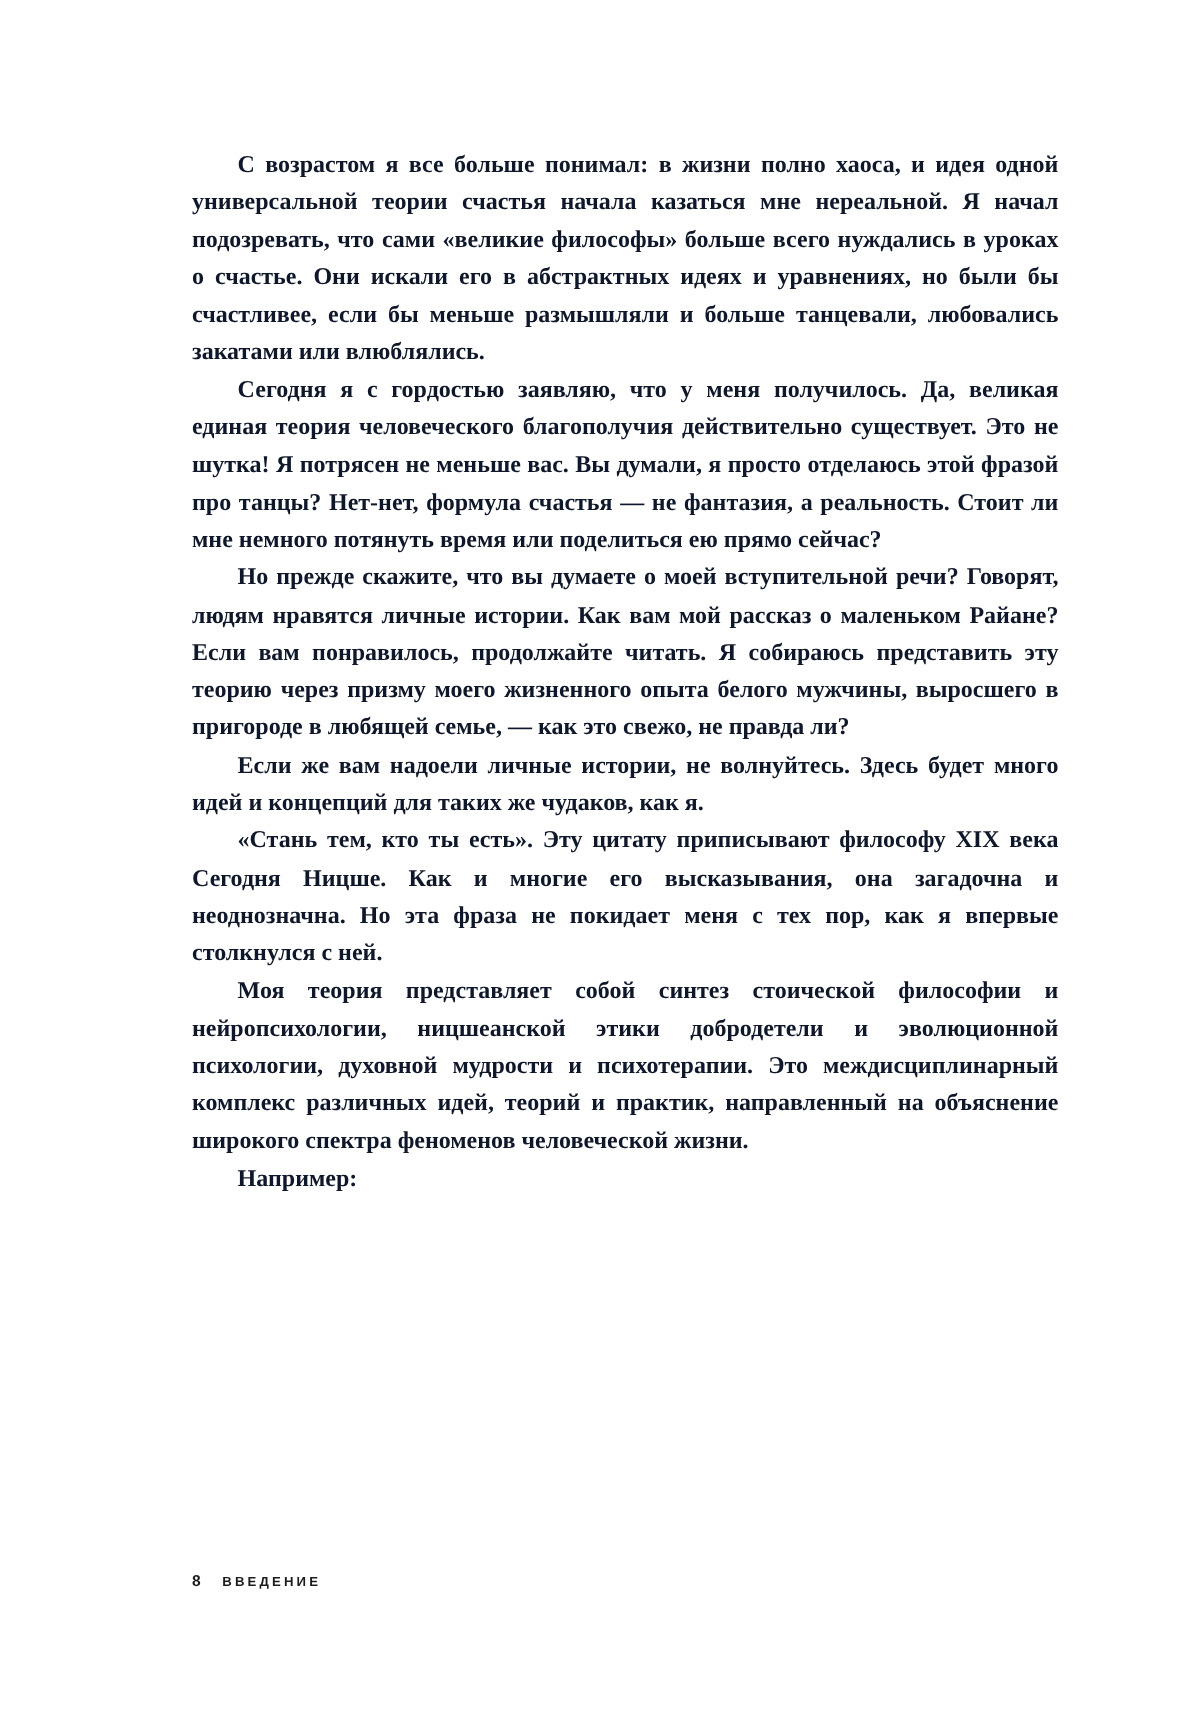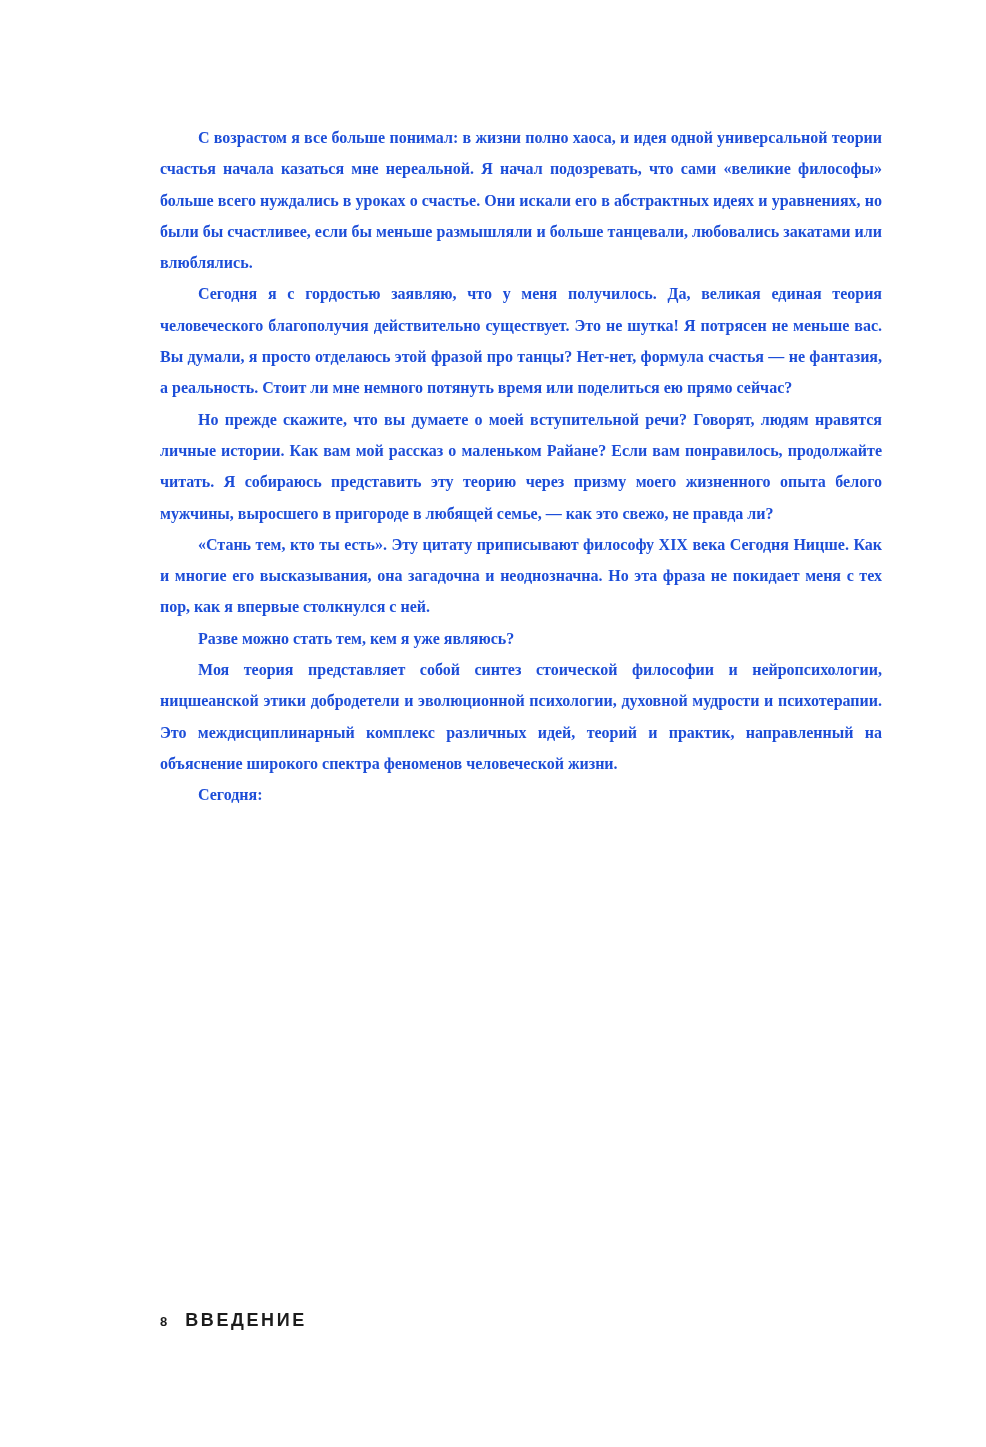--- a/index.html
+++ b/index.html
@@ -13,22 +13,22 @@
     height: 1447px;
     background: #ffffff;
     overflow: hidden;
     font-family: "Liberation Serif", "DejaVu Serif", serif;
   }
   .text-block {
     position: absolute;
     left: 160px;
     top: 122px;
     width: 722px;
-    color: #1d4ed8;
-    font-size: 16px;
+    color: #0f172a;
+    font-size: 20px;
     line-height: 31.3px;
     font-weight: 700;
     text-align: justify;
     font-family: Liberation Serif, serif;
   }
   .text-block p {
     margin: 0;
     padding: 0;
     text-indent: 38px;
   }
@@ -40,37 +40,37 @@
     align-items: baseline;
     gap: 18px;
     color: #1c1c1c;
     font-family: "Liberation Sans", "DejaVu Sans", sans-serif;
     font-weight: 700;
   }
   .page-footer .page-num {
     font-size: 13px;
   }
   .page-footer .section {
-    font-size: 18px;
+    font-size: 11px;
     letter-spacing: 2.6px;
   }
 </style>
 </head>
 <body>
 
 <div class="page">
 
   <div class="text-block">
     <p>С возрастом я все больше понимал: в жизни полно хаоса, и идея одной универсальной теории счастья начала казаться мне нереальной. Я начал подозревать, что сами «великие философы» больше всего нуждались в уроках о счастье. Они искали его в абстрактных идеях и уравнениях, но были бы счастливее, если бы меньше размышляли и больше танцевали, любовались закатами или влюблялись.</p>
     <p>Сегодня я с гордостью заявляю, что у меня получилось. Да, великая единая теория человеческого благополучия действительно существует. Это не шутка! Я потрясен не меньше вас. Вы думали, я просто отделаюсь этой фразой про танцы? Нет-нет, формула счастья — не фантазия, а реальность. Стоит ли мне немного потянуть время или поделиться ею прямо сейчас?</p>
     <p>Но прежде скажите, что вы думаете о моей вступительной речи? Говорят, людям нравятся личные истории. Как вам мой рассказ о маленьком Райане? Если вам понравилось, продолжайте читать. Я собираюсь представить эту теорию через призму моего жизненного опыта белого мужчины, выросшего в пригороде в любящей семье, — как это свежо, не правда ли?</p>
+    <p>Если же вам надоели личные истории, не волнуйтесь. Здесь будет много идей и концепций для таких же чудаков, как я.</p>
     <p>«Стань тем, кто ты есть». Эту цитату приписывают философу XIX века Сегодня Ницше. Как и многие его высказывания, она загадочна и неоднозначна. Но эта фраза не покидает меня с тех пор, как я впервые столкнулся с ней.</p>
-    <p>Разве можно стать тем, кем я уже являюсь?</p>
     <p>Моя теория представляет собой синтез стоической философии и нейропсихологии, ницшеанской этики добродетели и эволюционной психологии, духовной мудрости и психотерапии. Это междисциплинарный комплекс различных идей, теорий и практик, направленный на объяснение широкого спектра феноменов человеческой жизни.</p>
-    <p>Сегодня:</p>
+    <p>Например:</p>
   </div>
 
   <div class="page-footer">
     <span class="page-num">8</span>
     <span class="section">ВВЕДЕНИЕ</span>
   </div>
 
 </div>
 
 </body></html>

